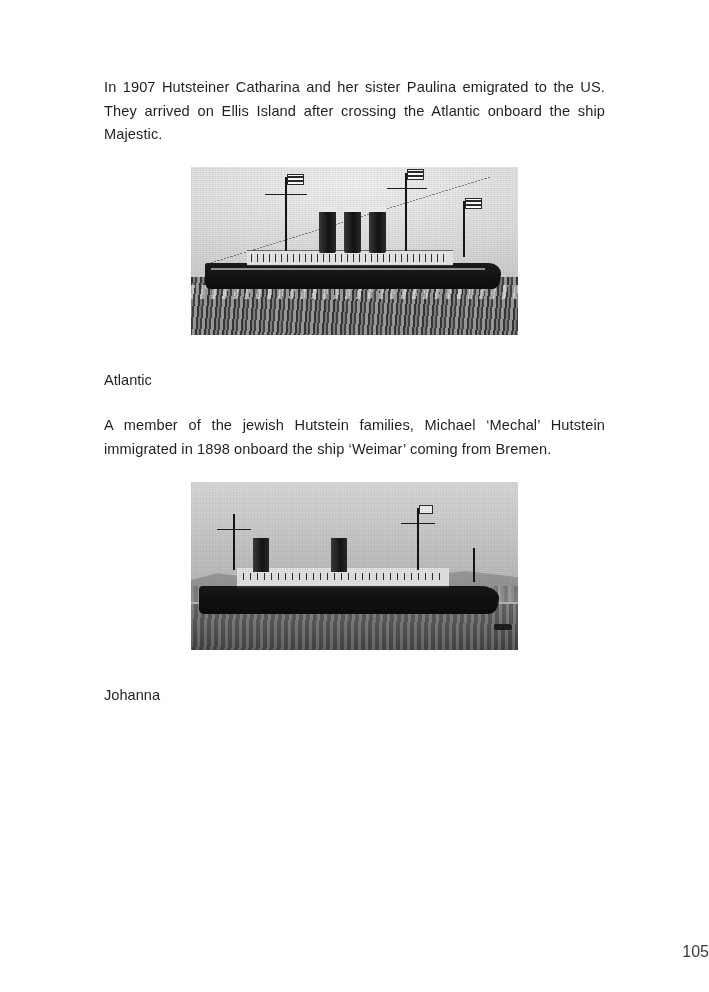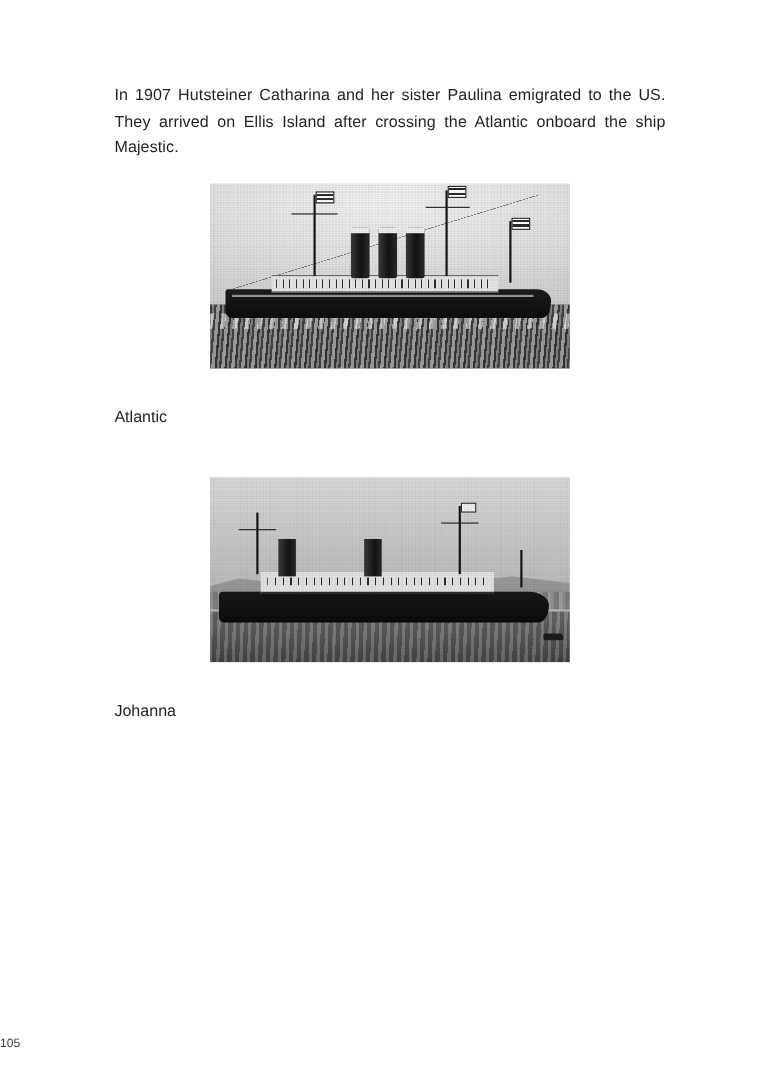--- a/index.html
+++ b/index.html
@@ -259,22 +259,22 @@
       repeating-linear-gradient(0deg, rgba(0,0,0,0.05) 0 1px, rgba(255,255,255,0.035) 1px 2px),
       repeating-linear-gradient(90deg, rgba(0,0,0,0.035) 0 1px, rgba(255,255,255,0.03) 1px 3px);
     mix-blend-mode: multiply;
     opacity: .75;
   }
 
   .page-number {
     position: absolute;
     left: 0; right: 0;
     top: 943px;
-    text-align: left;
-    font-size: 11px;
+    text-align: right;
+    font-size: 16px;
     color: #3a3a3a;
   }
 </style>
 </head>
 <body>
 
 <div class="page">
 
   <div class="content">
 
@@ -304,20 +304,21 @@
         <div class="eng-grain"></div>
       </div>
     </div>
 
     <div style="height:34px"></div>
 
     <p class="caption">Atlantic</p>
 
     <div style="height:22px"></div>
 
+    <p class="body-text">A member of the jewish Hutstein families, Michael ‘Mechal’ Hutstein immigrated in 1898 onboard the ship ‘Weimar’ coming from Bremen.</p>
 
     <div class="gap-after-para"></div>
 
     <div class="figure">
       <div class="figure-frame tall">
         <div class="ph-sky"></div>
         <div class="ph-hills"></div>
         <div class="ph-shore"></div>
         <div class="ph-water"></div>
         <div class="ph-hull"></div>

